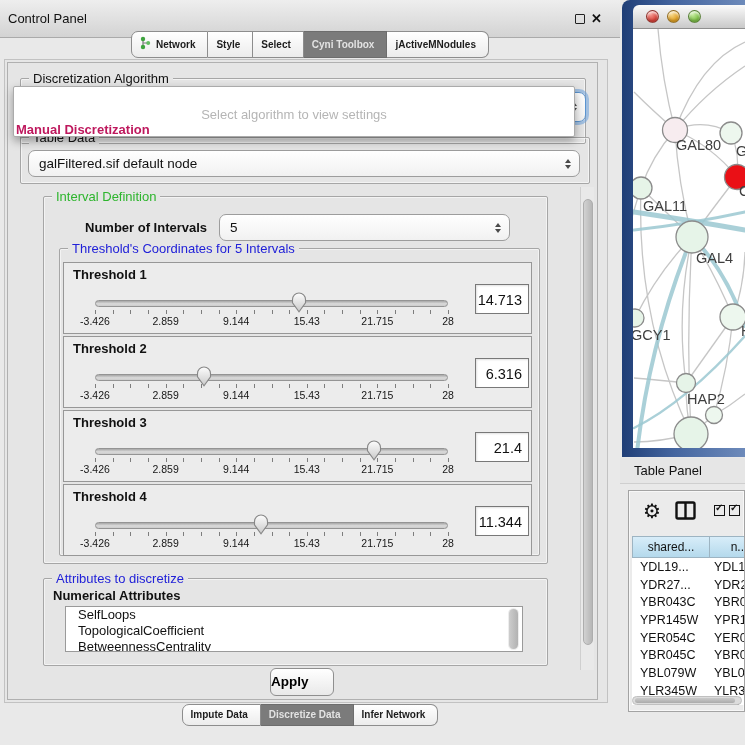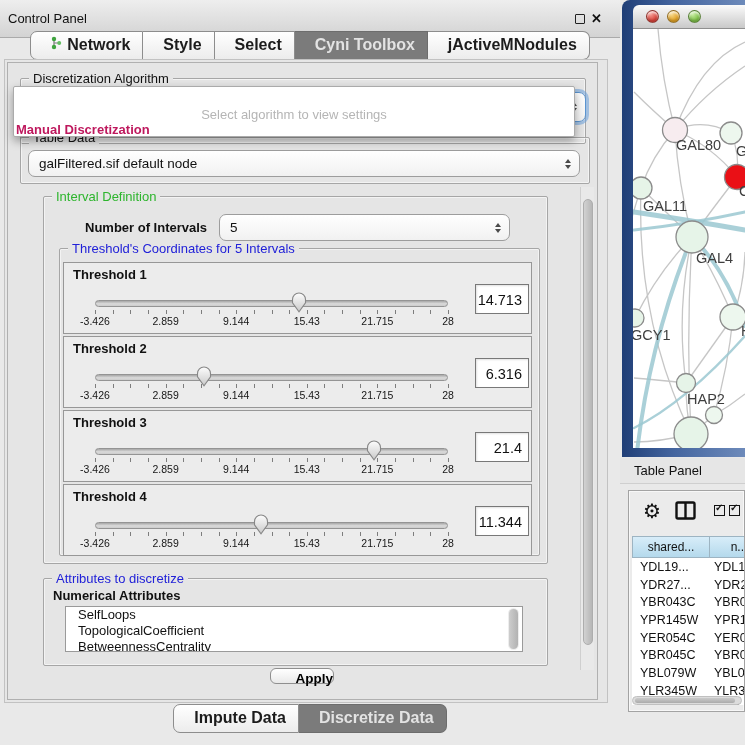--- a/index.html
+++ b/index.html
@@ -15,21 +15,21 @@
   .cp-title { padding-left:8px; }
   .tb-icons { margin-left:auto; display:flex; align-items:center; gap:6px; padding-right:18px; }
   .float-ic { width:10px; height:10px; border:1.6px solid #222; border-radius:1px; display:inline-block; }
   .close-ic { font-size:13px; font-weight:700; color:#111; line-height:10px; }
 
   
   .tabset { position:absolute; left:0; width:620px; display:flex; justify-content:center; }
   .tabset-top { top:31px; }
   .tabset-bottom { top:704px; }
   .tab { background:linear-gradient(#ffffff,#ececec); border:1px solid #8d8d8d; border-left:none;
-    padding:4px 12px 5px 20px; font-size:16px; font-weight:700; color:#1c1c1c;
+    padding:4px 12px 5px 8px; font-size:10px; font-weight:700; color:#1c1c1c;
     display:flex; align-items:center; gap:5px; cursor:default; }
   .tab:first-child { border-left:1px solid #8d8d8d; border-radius:7px 0 0 7px; }
   .tab:last-child { border-radius:0 7px 7px 0; }
   .tab.selected { background:#7b7b7b; color:#e3e3e3; border-color:#6d6d6d; }
 
   
   .main-outer { position:absolute; left:4px; top:59px; width:604px; height:644px;
     border:1px solid #c2c2c2; background:#e6e6e6; }
   .main-panel { position:absolute; left:7px; top:62px; width:591px; height:638px;
     border:1px solid #b0b0b0; background:#e5e5e5; }
@@ -70,23 +70,23 @@
 
   
   .attr-list { position:absolute; left:65px; top:606px; width:458px; height:46px; background:#fff;
     border:1px solid #9a9a9a; overflow:hidden; font-size:13px; }
   .attr-item { padding-left:12px; line-height:16px; }
   .vscroll-mini { position:absolute; left:508px; top:608px; width:11px; height:42px;
     background:#ededed; border-radius:6px; }
   .vscroll-mini .vthumb { position:absolute; left:1px; top:1px; width:9px; height:40px;
     background:linear-gradient(90deg,#cdcdcd,#b2b2b2); border-radius:5px; }
 
-  .apply-btn { position:absolute; left:270px; top:668px; width:64px; height:16px;
+  .apply-btn { position:absolute; left:270px; top:668px; width:64px; height:28px;
     background:linear-gradient(#ffffff,#e9e9e9); border:1px solid #8f8f8f; border-radius:6px;
-    font-size:13.5px; font-weight:700; text-align:right; line-height:20px; }
+    font-size:13.5px; font-weight:700; text-align:left; line-height:20px; }
 
   
   .main-vscroll { position:absolute; left:580px; top:187px; width:14px; height:483px;
     background:#e9e9e9; border-left:1px solid #cfcfcf; }
   .main-vscroll .vthumb { position:absolute; left:2px; top:12px; width:10px; height:446px;
     background:linear-gradient(90deg,#d2d2d2,#b6b6b6); border-radius:6px; border:1px solid #adadad; }
 
   
   .net-window { position:absolute; left:622px; top:0; width:147px; height:457px;
     background:linear-gradient(90deg,#203f77 0,#44659f 35%,#7b97c4 100%); border-radius:8px 0 0 0; }
@@ -377,20 +377,23 @@
     </div>
 
   <button class="apply-btn">Apply</button>
 
   <div class="tabset tabset-bottom" id="bottom-tabs">
       <div class="tab">
         <span>Impute Data</span>
       </div>
       <div class="tab selected">
         <span>Discretize Data</span>
+      </div>
+      <div class="tab">
+        <span>Infer Network</span>
       </div>
     </div>
 </div>
 
 <div class="net-window">
   <div class="net-titlebar">
     <span class="light" id="light-red" style="background: radial-gradient(circle at 35% 30%, rgb(245, 158, 150), rgb(216, 69, 60) 60%);"></span>
     <span class="light" id="light-yellow" style="background: radial-gradient(circle at 35% 30%, rgb(247, 217, 140), rgb(224, 162, 39) 60%);"></span>
     <span class="light" id="light-green" style="background: radial-gradient(circle at 35% 30%, rgb(200, 237, 162), rgb(127, 192, 74) 60%);"></span>
   </div>

